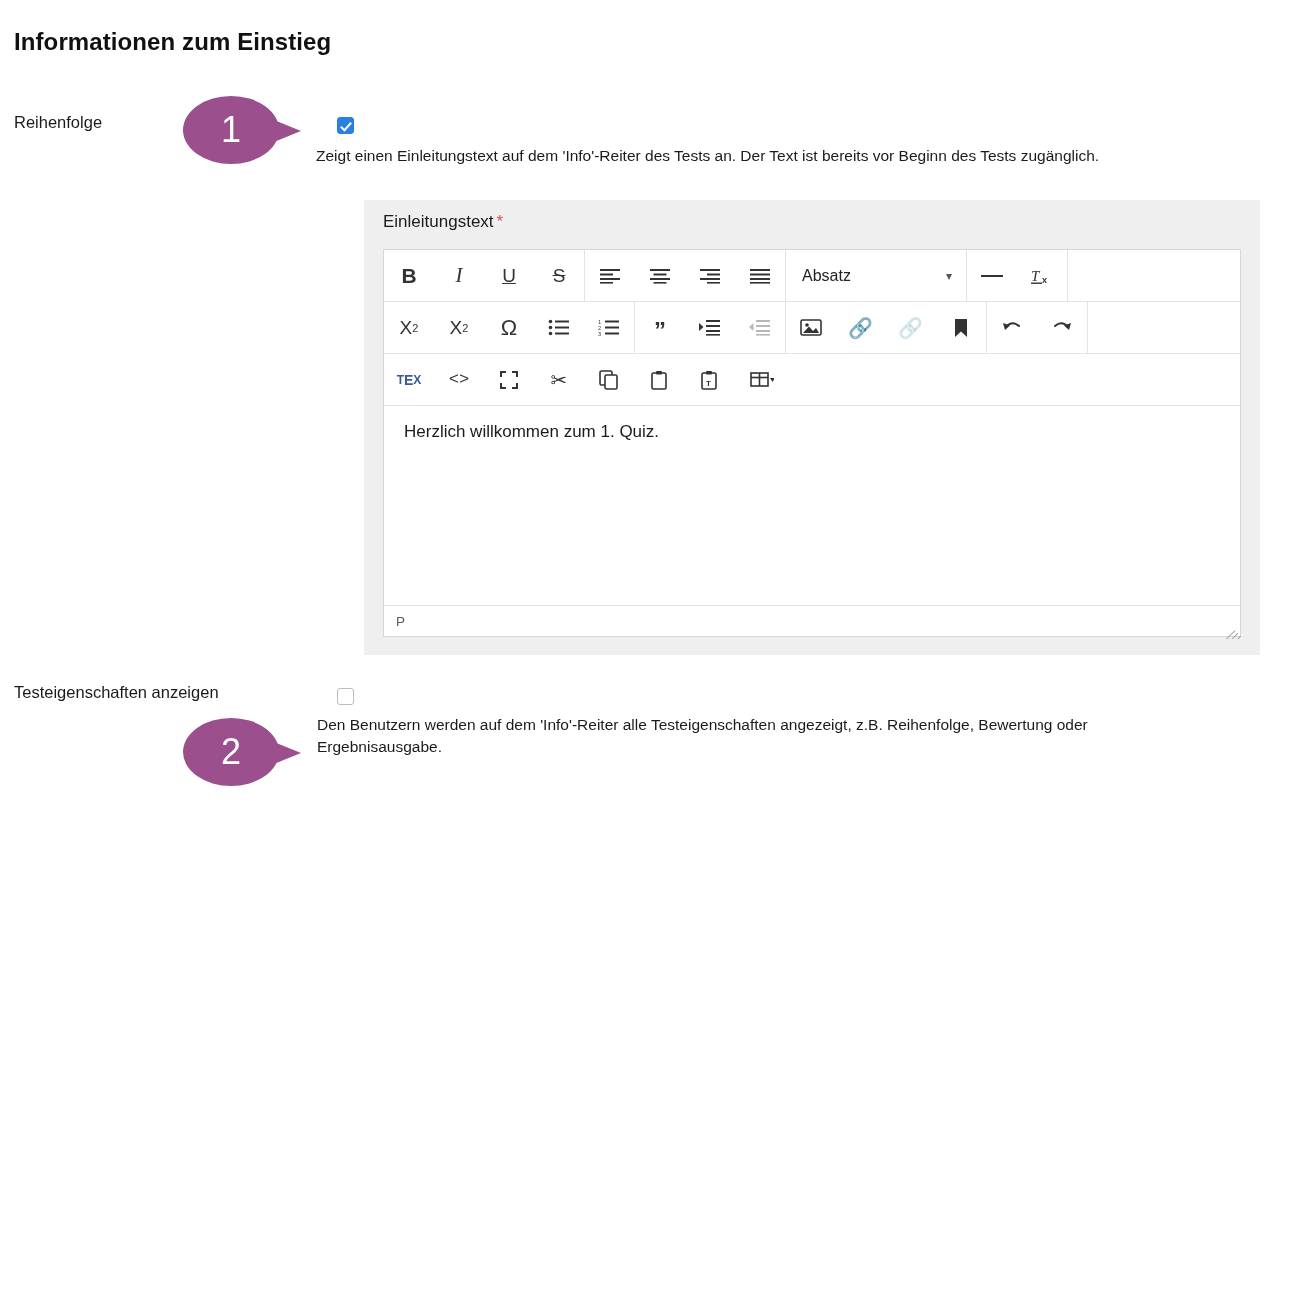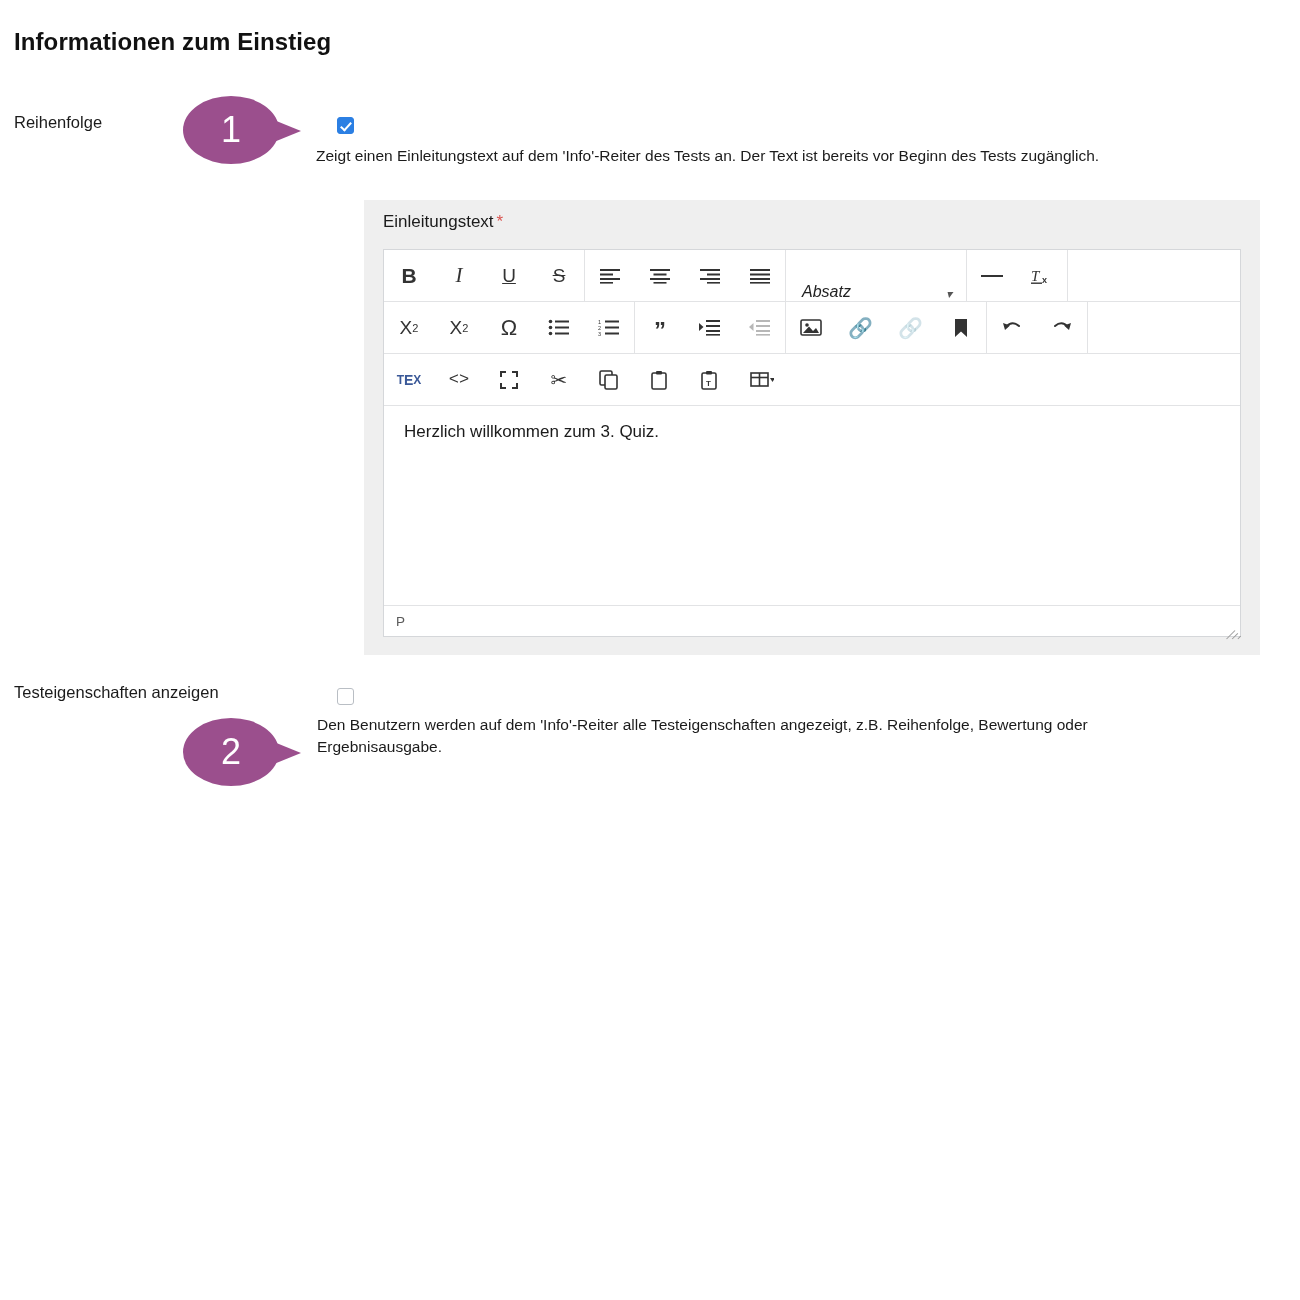--- a/index.html
+++ b/index.html
@@ -155,29 +155,28 @@
     display: flex;
     align-items: center;
     justify-content: center;
     font-size: 19px;
     color: #333333;
     cursor: default;
   }
   .tb-btn.wide { width: 56px; }
   .tb-sel {
     display: flex;
-    align-items: flex-end;
+    align-items: center;
     justify-content: space-between;
     width: 180px;
     height: 100%;
     padding: 0 14px 0 16px;
     box-sizing: border-box;
     font-size: 16px;
     color: #222222;
-    font-style: italic;
   }
   .tb-sel .chev { font-size: 12px; color: #555; }
 
   .content-area {
     height: 200px;
     padding: 16px 20px 0 20px;
     box-sizing: border-box;
     font-size: 17px;
     color: #1b1b1b;
     border-bottom: 1px solid #e2e3e5;
@@ -439,21 +438,21 @@
               <line x1="1" y1="6.5" x2="18" y2="6.5"></line>
               <line x1="9.5" y1="2" x2="9.5" y2="15"></line>
             </g>
             <polygon points="20,7 25,7 22.5,11" fill="#333"></polygon>
           </svg>
       </div>
     </div>
   </div>
 
   <div class="content-area">
-    <span>Herzlich willkommen zum 3. Quiz.</span>
+    <span>Herzlich willkommen zum 1. Quiz.</span>
   </div>
 
   <div class="status-bar">
     <span>P</span>
     <span class="resize-grip">
       <i style="width:12px; top:10px; transform:rotate(-45deg);"></i>
       <i style="width:8px; top:10px; right:0; transform:rotate(-45deg) translate(0,4px);"></i>
       <i style="width:4px; top:10px; right:0; transform:rotate(-45deg) translate(0,8px);"></i>
     </span>
   </div>

